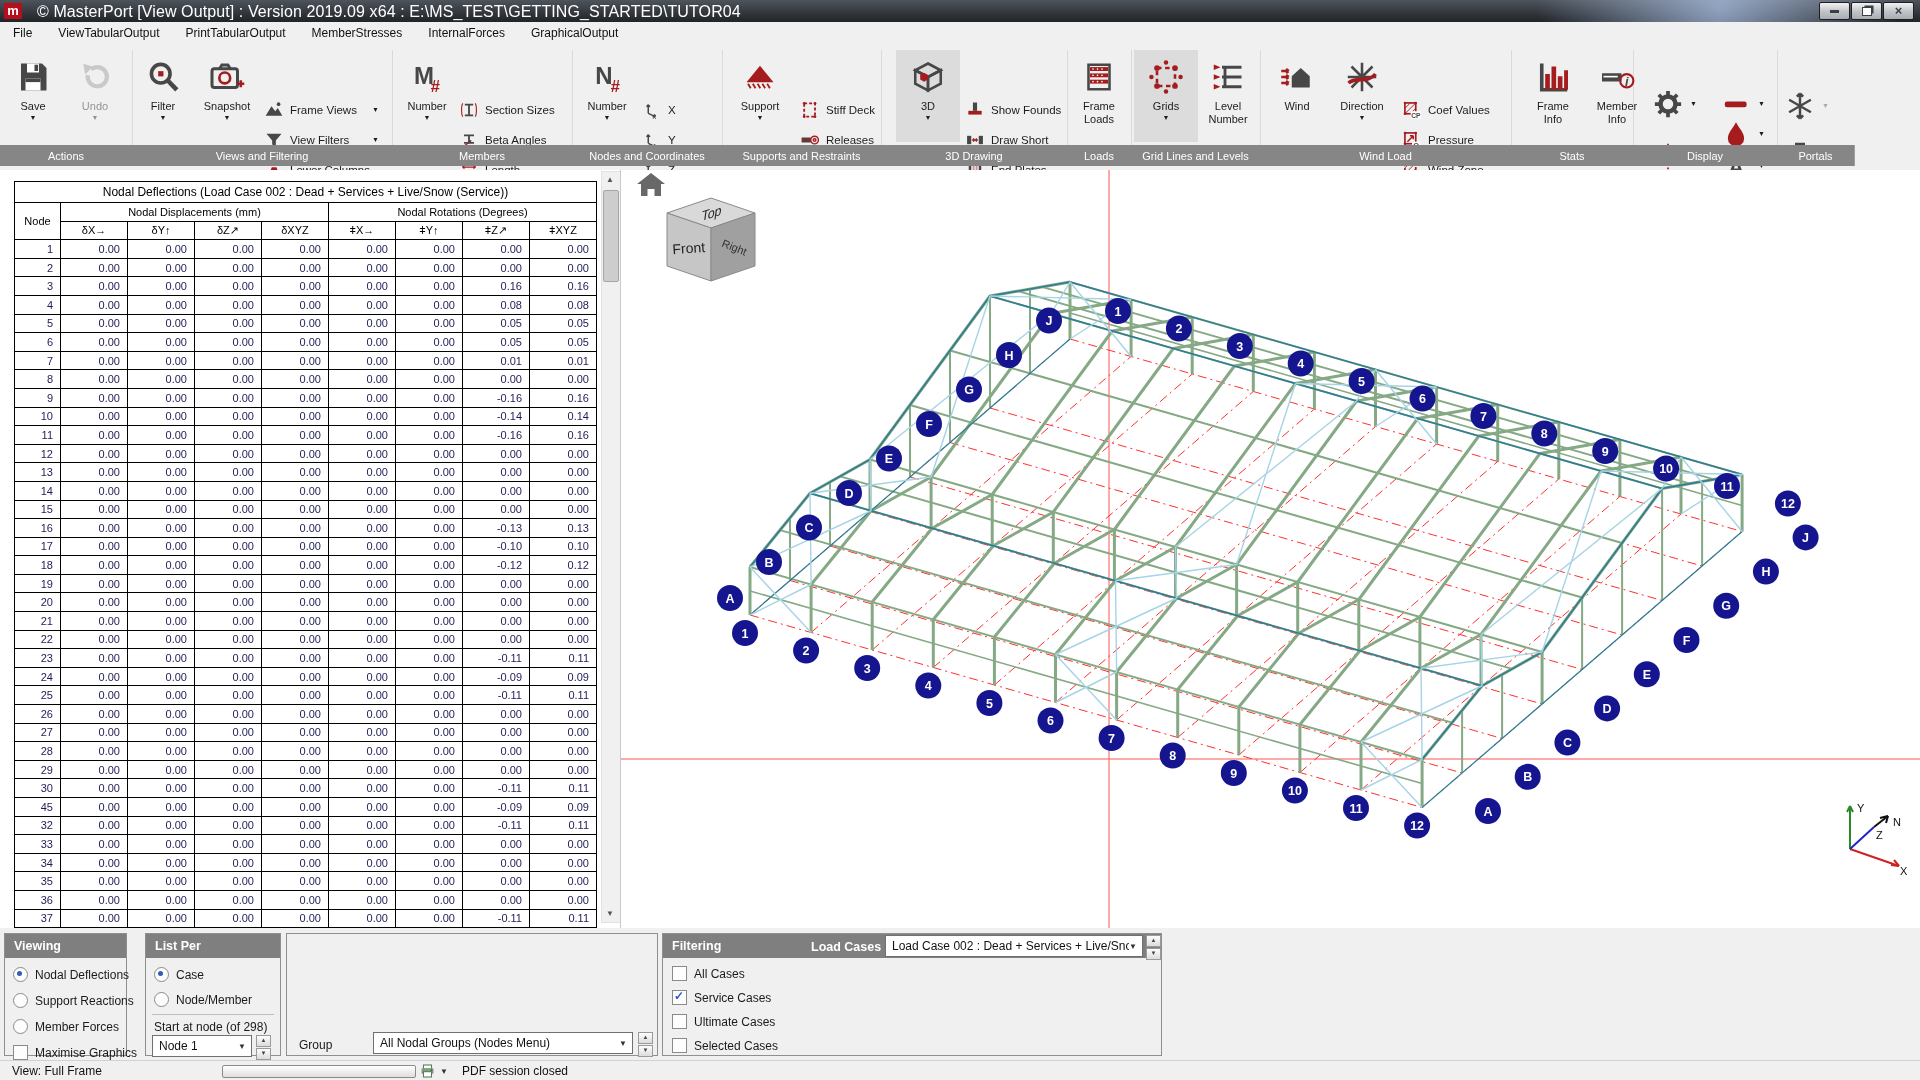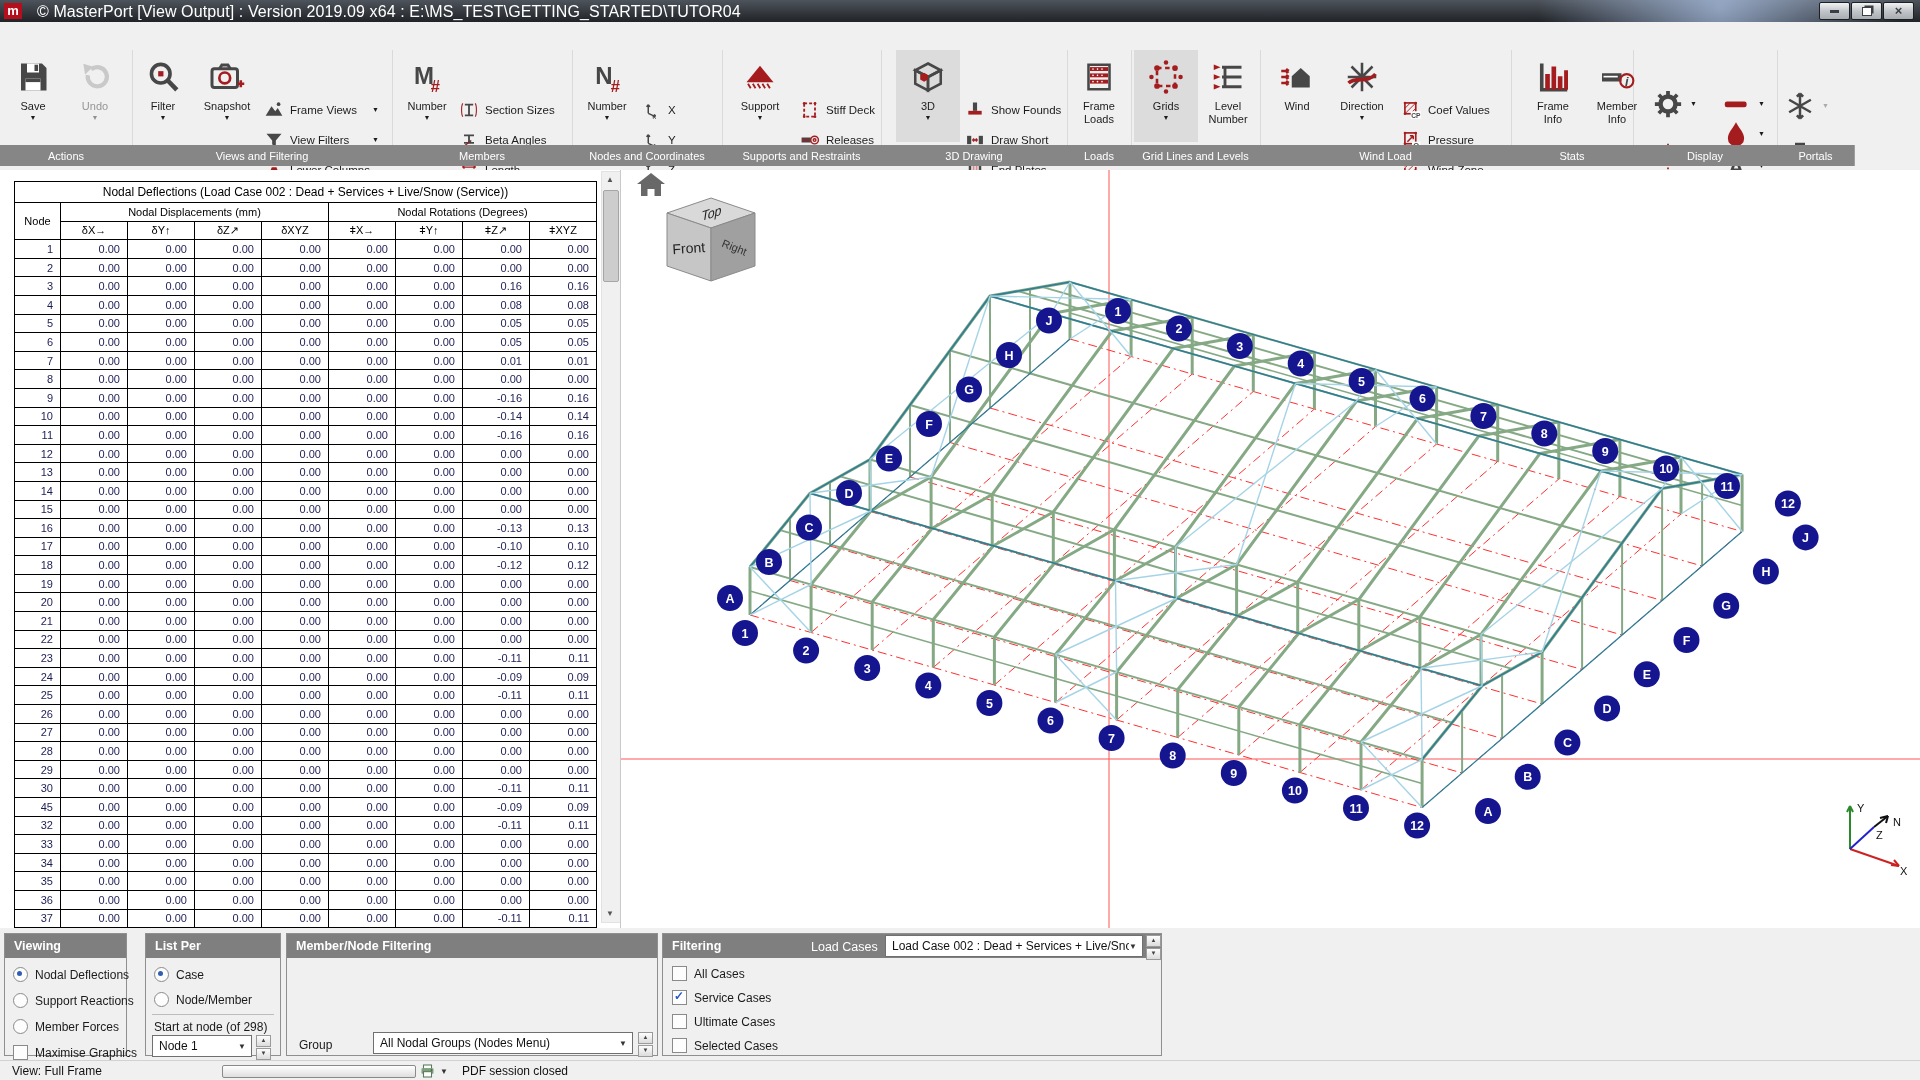--- a/index.html
+++ b/index.html
@@ -88,20 +88,28 @@
         </div>
       <div class="winbtn">
           <div class="box"></div>
         </div>
       <div class="winbtn">
           <div class="xg">×</div>
         </div>
     </div>
   </div>
 
+  <div class="menubar" id="menubar">
+      <div class="menuitem">File</div>
+      <div class="menuitem">ViewTabularOutput</div>
+      <div class="menuitem">PrintTabularOutput</div>
+      <div class="menuitem">MemberStresses</div>
+      <div class="menuitem">InternalForces</div>
+      <div class="menuitem">GraphicalOutput</div>
+    </div>
   <div class="ribbon" id="ribbon">
       <div class="rdiv" style="left: 132px;"></div>
       <div class="rdiv" style="left: 392px;"></div>
       <div class="rdiv" style="left: 572px;"></div>
       <div class="rdiv" style="left: 722px;"></div>
       <div class="rdiv" style="left: 881px;"></div>
       <div class="rdiv" style="left: 1067px;"></div>
       <div class="rdiv" style="left: 1131px;"></div>
       <div class="rdiv" style="left: 1260px;"></div>
       <div class="rdiv" style="left: 1511px;"></div>
@@ -1382,34 +1390,33 @@
       <div class="ddown" style="position:absolute;left:6px;top:101px;width:100px;">
         <span>Node 1</span>
           <span class="dar">▼</span>
       </div>
       <div class="spin" style="position:absolute;left:110px;top:101px;">
           <div>▲</div>
           <div>▼</div>
         </div>
     </div>
     <div class="panel" style="left:286px;width:372px;">
-      <div class="phead">Member/Node Filtering</div>
       <div class="plabel" style="left:12px;top:104px;">Group</div>
       <div class="ddown" style="position:absolute;left:86px;top:98px;width:260px;">
         <span>All Nodal Groups (Nodes Menu)</span>
           <span class="dar">▼</span>
       </div>
       <div class="spin" style="position:absolute;left:351px;top:98px;">
           <div>▲</div>
           <div>▼</div>
         </div>
     </div>
     <div class="panel" style="left:662px;width:500px;">
       <div class="phead">Filtering</div>
-      <div class="plabel" style="left:148px;top:6px;color:#fff;font-weight:normal;font-size:12.5px;">Load Cases</div>
+      <div class="plabel" style="left:148px;top:6px;color:#fff;font-weight:bold;font-size:12.5px;">Load Cases</div>
       <div class="ddown" style="position:absolute;left:222px;top:1px;width:258px;">
         <span style="overflow:hidden;white-space:nowrap;">Load Case 002 : Dead + Services + Live/Snow (</span>
           <span class="dar">▼</span>
       </div>
       <div class="spin" style="position:absolute;left:483px;top:1px;">
           <div>▲</div>
           <div>▼</div>
         </div>
       <div id="filter-checks">
           <div class="opt" style="left: 9px; top: 32px;">

